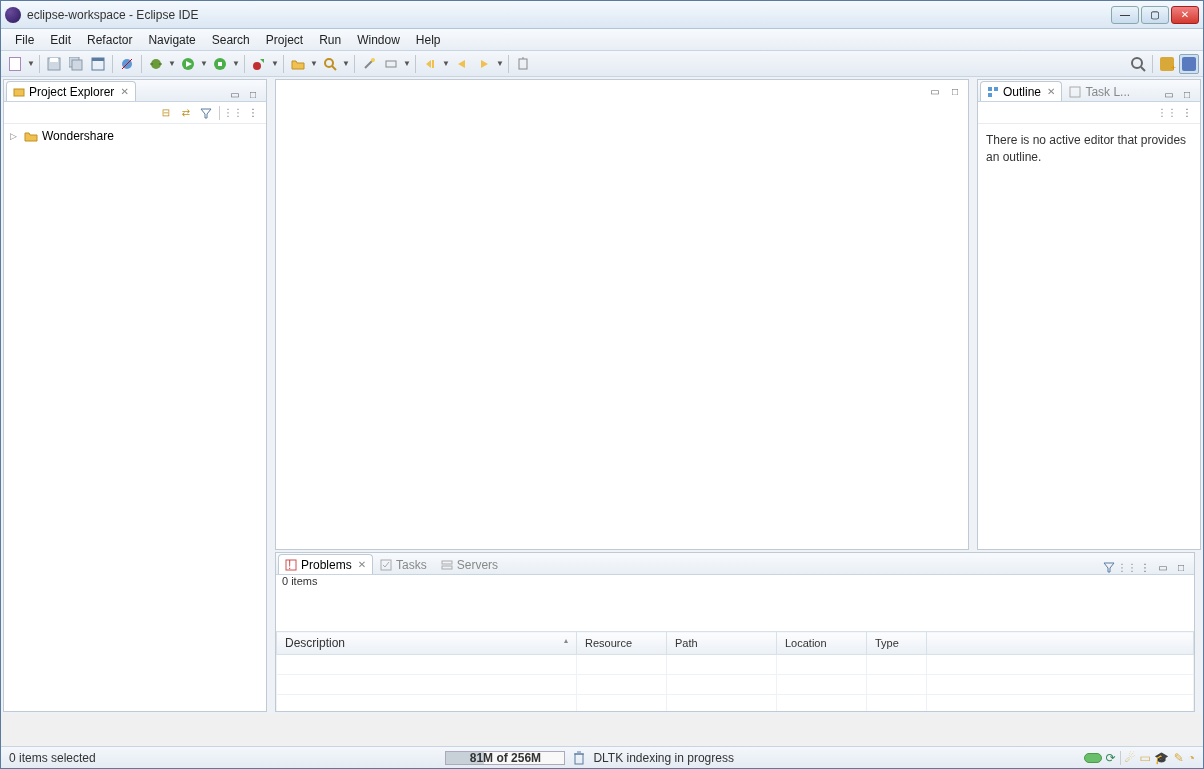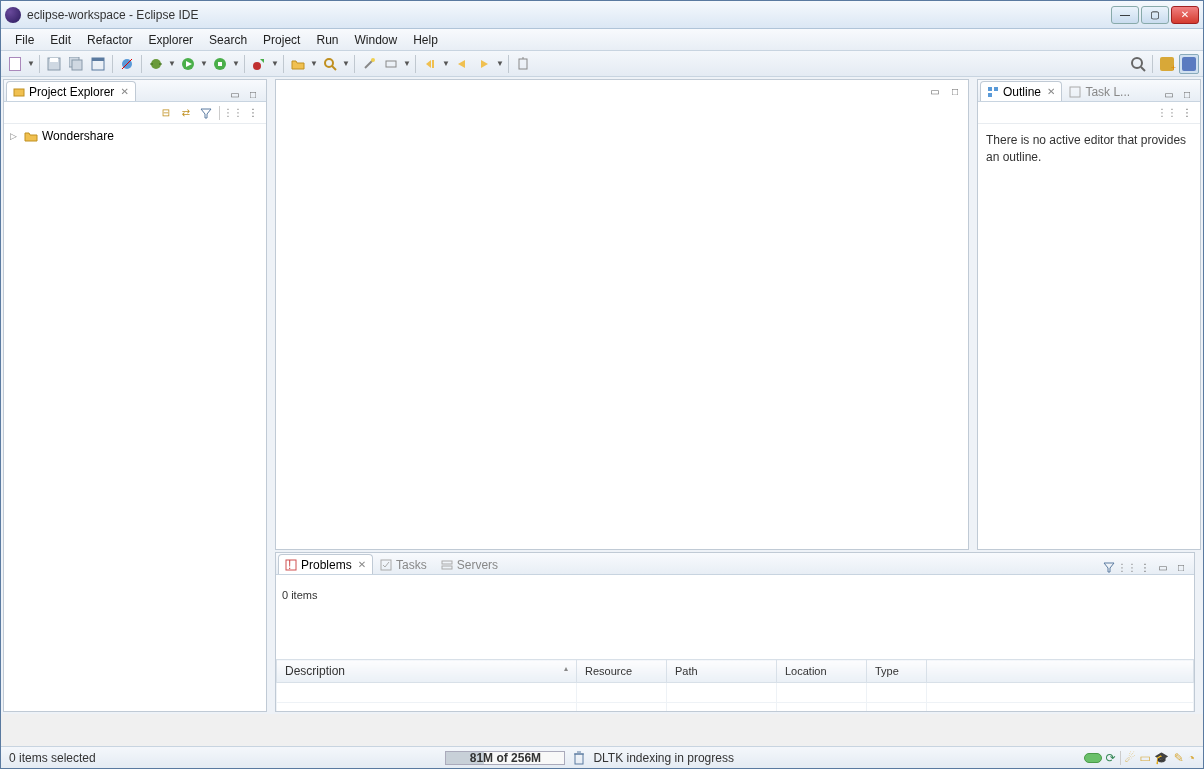--- a/index.html
+++ b/index.html
@@ -61,21 +61,21 @@
 
 
 .editor-area { flex: 1; background: #fff; border: 1px solid #c0cad5; position: relative; }
 .editor-controls { position: absolute; top: 4px; right: 6px; display: flex; gap: 6px; }
 
 
 .outline-body { padding: 8px; color: #333; line-height: 1.4; }
 
 
 .bottom-panel { height: 160px; }
-.problems-count { padding: 14px 6px; font-size: 11px; color: #333; }
+.problems-count { padding: 0 6px; font-size: 11px; color: #333; }
 .table { width: 100%; border-collapse: collapse; }
 .table th { text-align: left; font-weight: normal; padding: 4px 8px; background: linear-gradient(to bottom, #fdfdfe, #eaf0f6); border: 1px solid #d8e0e8; font-size: 11px; color: #333; position: relative; }
 .table th .sort { position: absolute; right: 8px; font-size: 8px; color: #888; }
 .table td { border: 1px solid #eef2f6; height: 20px; }
 .problems-toolbar { display:flex; gap:6px; align-items:center; }
 
 
 .statusbar { height: 22px; background: linear-gradient(to bottom, #f4f7fb, #e4ebf3); border-top: 1px solid #c8d4e0; display: flex; align-items: center; padding: 0 8px; gap: 8px; font-size: 11px; color: #333; margin-top: 32px; }
 .statusbar .spacer { flex: 1; }
 .heap-bar { width: 120px; height: 14px; border: 1px solid #aab; background: #f8f8f8; position: relative; font-size: 10px; display: flex; align-items: center; justify-content: center; font-weight: bold; }
@@ -97,21 +97,21 @@
     <div class="win-btn">—</div>
     <div class="win-btn">▢</div>
     <div class="win-btn close">✕</div>
   </div>
 </div>
 
 <div class="menubar">
   <div class="menu-item">File</div>
   <div class="menu-item">Edit</div>
   <div class="menu-item">Refactor</div>
-  <div class="menu-item">Explorer</div>
+  <div class="menu-item">Navigate</div>
   <div class="menu-item">Search</div>
   <div class="menu-item">Project</div>
   <div class="menu-item">Run</div>
   <div class="menu-item">Window</div>
   <div class="menu-item">Help</div>
 </div>
 
 <div class="toolbar">
   <div class="tb-btn">
       <div class="ic-new"></div>

